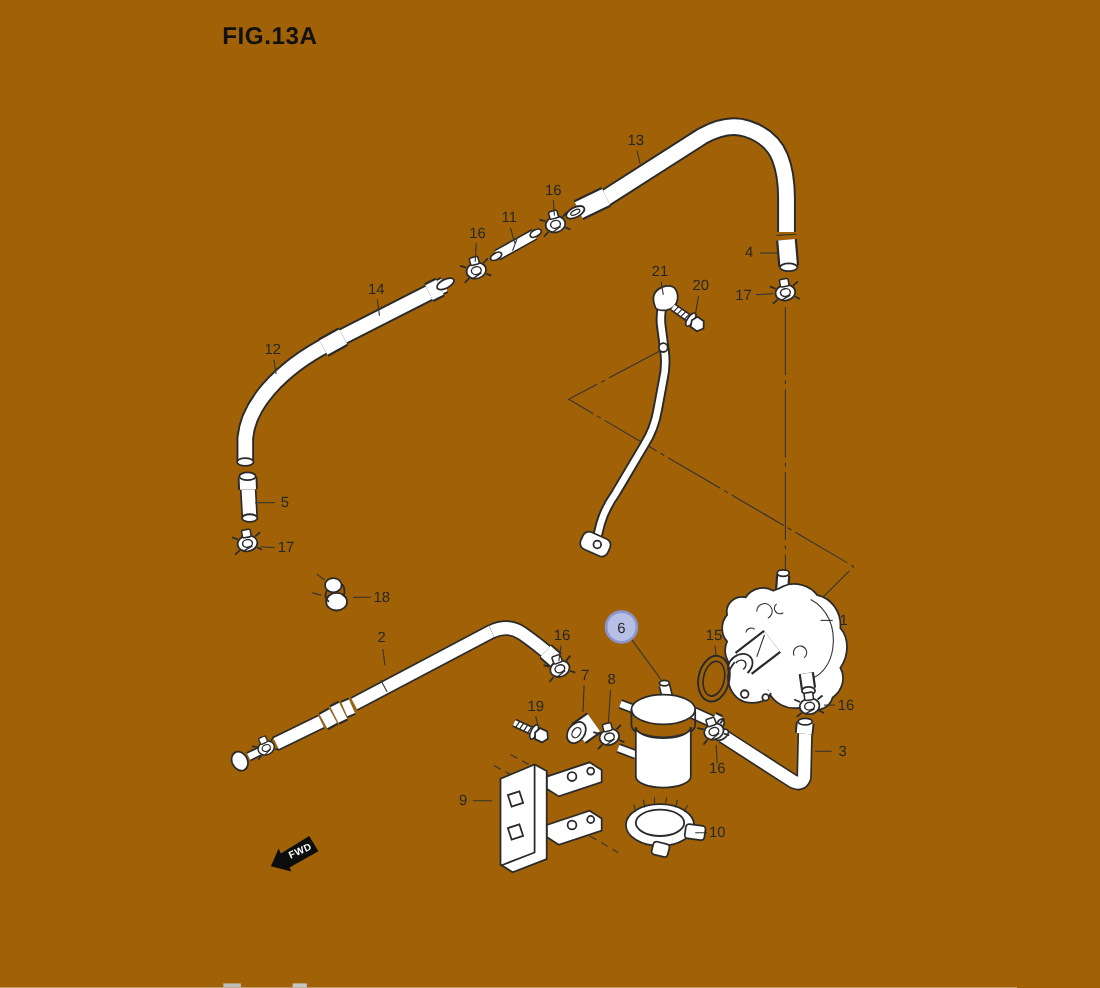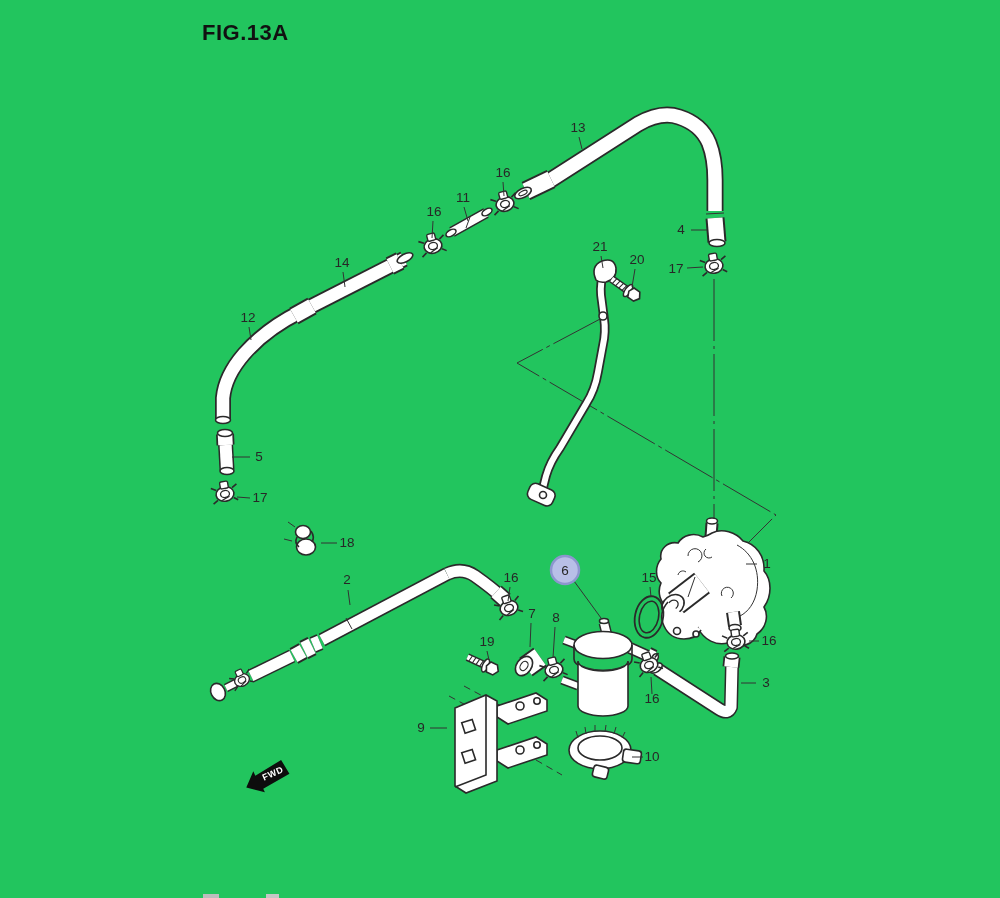--- a/index.html
+++ b/index.html
@@ -1,16 +1,16 @@
 <!DOCTYPE html>
 <html><head>
 <meta charset="utf-8">
 <style>
   html,body{margin:0;padding:0;background:#ffffff;}
-  .canvas{position:relative;width:1000px;height:898px;background:#22c55e;overflow:hidden;
+  .canvas{position:relative;width:1000px;height:898px;background:#a16207;overflow:hidden;
           font-family:"Liberation Sans", sans-serif;text-align:right;}
   svg{position:absolute;left:0;top:0;}
   svg text{font-family:"Liberation Sans", sans-serif;}
   .fig-title{font-size:22px;font-weight:bold;fill:#111;letter-spacing:.5px;}
   .callout{font-size:13.5px;fill:#272727;}
   .fwd-label{font-size:9px;font-weight:bold;fill:#ffffff;letter-spacing:.5px;}
   .ln{stroke:#2a2a2a;stroke-width:1.6;fill:none;}
   .fillw{fill:#ffffff;stroke:#2a2a2a;stroke-width:1.6;}
   .thin{stroke:#333;stroke-width:1;fill:none;}
   .tube-o{stroke:#2a2a2a;fill:none;stroke-linecap:butt;stroke-linejoin:round;}

